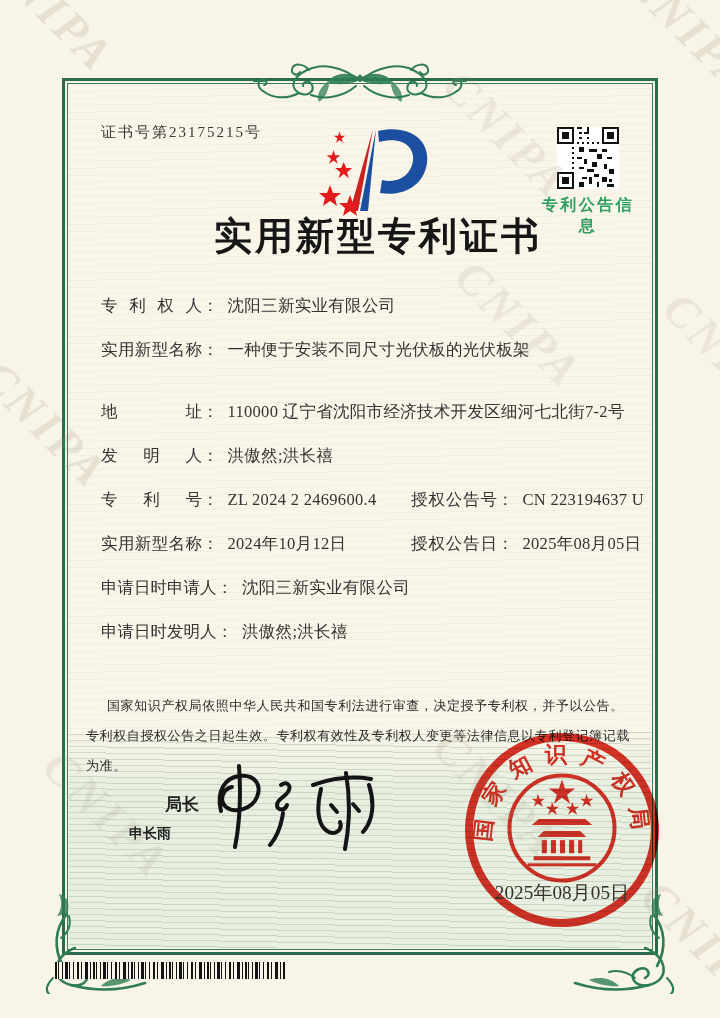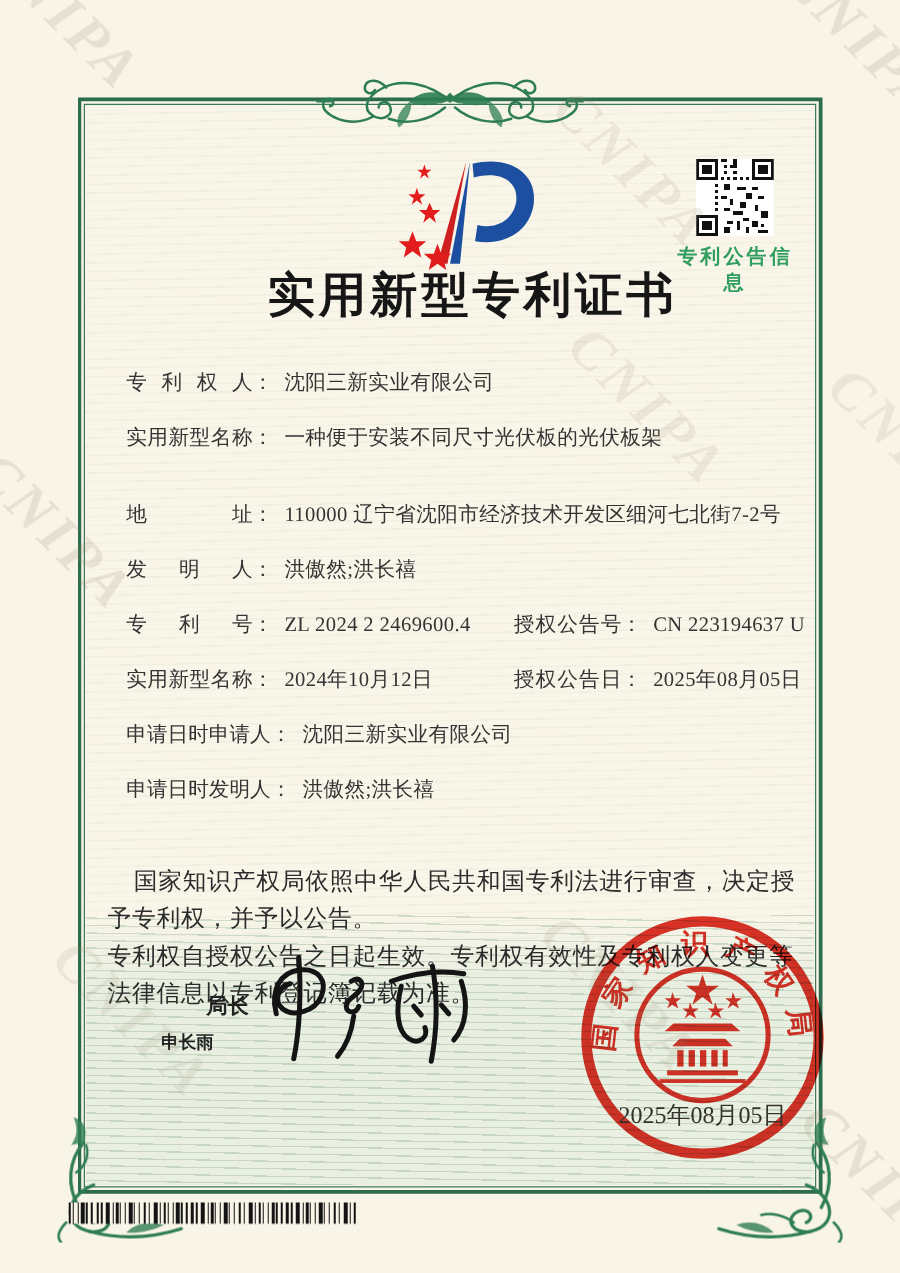--- a/index.html
+++ b/index.html
@@ -56,21 +56,21 @@
   .frow { position:relative; line-height:24px; margin-bottom:20px; white-space:nowrap; }
   .frow.gap { margin-bottom:38px; }
   .jlabel { display:inline-block; width:101px; text-align:justify; text-align-last:justify; }
   .jlabel.r { width:86px; }
   .colon { margin-right:9px; }
   .fval { letter-spacing:0.3px; }
   .col2 { position:absolute; left:310px; top:0; }
   
   .legal {
     position:absolute; left:21px; right:17px; top:610px;
-    font-size:19px; line-height:30px; letter-spacing:0.6px; color:#2b2b2b; z-index:2;
+    font-size:13px; line-height:30px; letter-spacing:0.6px; color:#2b2b2b; z-index:2;
   }
   .legal .p1 { text-indent:21px; }
   
   .sig-title { position:absolute; left:64px; top:712px; font-family:"Liberation Sans","DejaVu Sans",sans-serif; font-size:17px; font-weight:600; color:#222; z-index:2;margin-left:36px; }
   .sig-name  { position:absolute; left:64px; top:744px; font-family:"Liberation Sans","DejaVu Sans",sans-serif; font-size:14px; font-weight:600; color:#222; z-index:2; }
   .sig-script { position:absolute; left:136px; top:680px; width:215px; height:100px; z-index:2; }
   
   .seal { position:absolute; left:396px; top:648px; width:202px; height:202px; z-index:3; mix-blend-mode:multiply; opacity:0.93; }
   
   .page-num { position:absolute; left:0; right:0; top:846px; text-align:center; font-size:13px; letter-spacing:1px; color:#333; z-index:2; }
@@ -138,20 +138,21 @@
     <svg class="flourish f-top">
         <use href="#flourish-top"></use>
       </svg>
     <svg class="flourish f-bl">
         <use href="#flourish-corner"></use>
       </svg>
     <svg class="flourish f-br">
         <use href="#flourish-corner"></use>
       </svg>
 
+    <div class="cert-no">证书号第23175215号</div>
 
     <svg class="logo" viewBox="0 0 134 95">
       <path d="M70 8 C 100 1, 122 16, 119 40 C 116 62, 96 74, 72 70 L 74 57 C 90 61, 103 52, 105 38 C 107 22, 92 13, 71 19 Z" fill="#1c4fa0"></path>
       <polygon points="68,6 60,88 52,88" fill="#1c4fa0"></polygon>
       <polygon points="65,6 50,88 42,88" fill="#cf2020"></polygon>
       <g fill="#e21c1c">
         <polygon points="45,18 47,24 53,24 48,28 50,34 45,30 40,34 42,28 37,24 43,24" transform="translate(0,-4) scale(0.7)"></polygon>
         <polygon points="30,32 32,38 38,38 33,42 35,48 30,44 25,48 27,42 22,38 28,38" transform="scale(0.85)"></polygon>
         <polygon points="42,46 45,53 52,53 46,58 48,65 42,60 36,65 38,58 32,53 39,53" transform="scale(0.85)"></polygon>
         <polygon points="22,62 25,70 33,70 27,75 29,83 22,78 15,83 17,75 11,70 19,70"></polygon>

